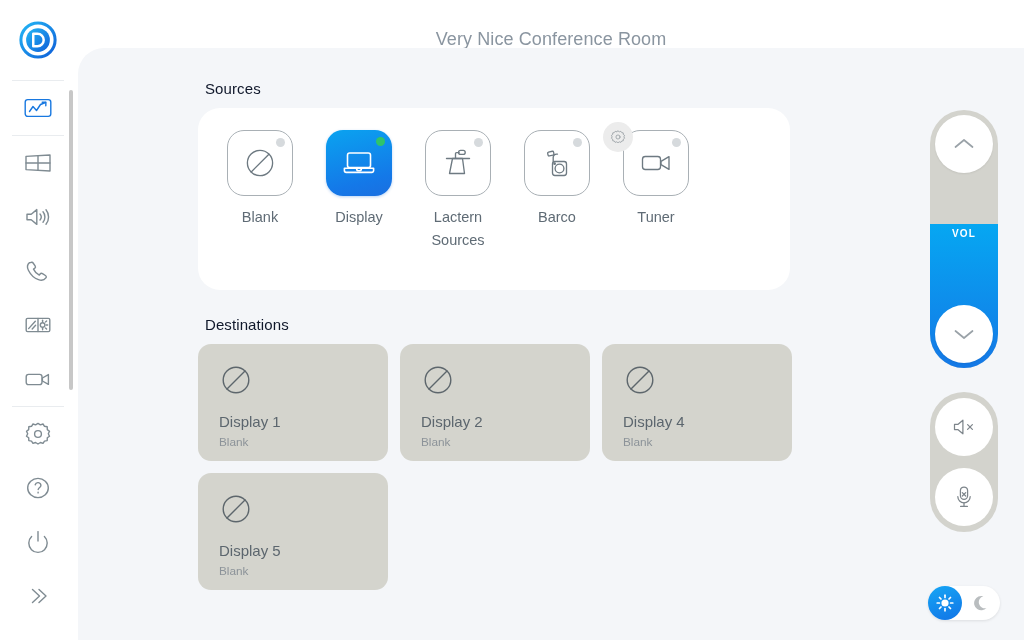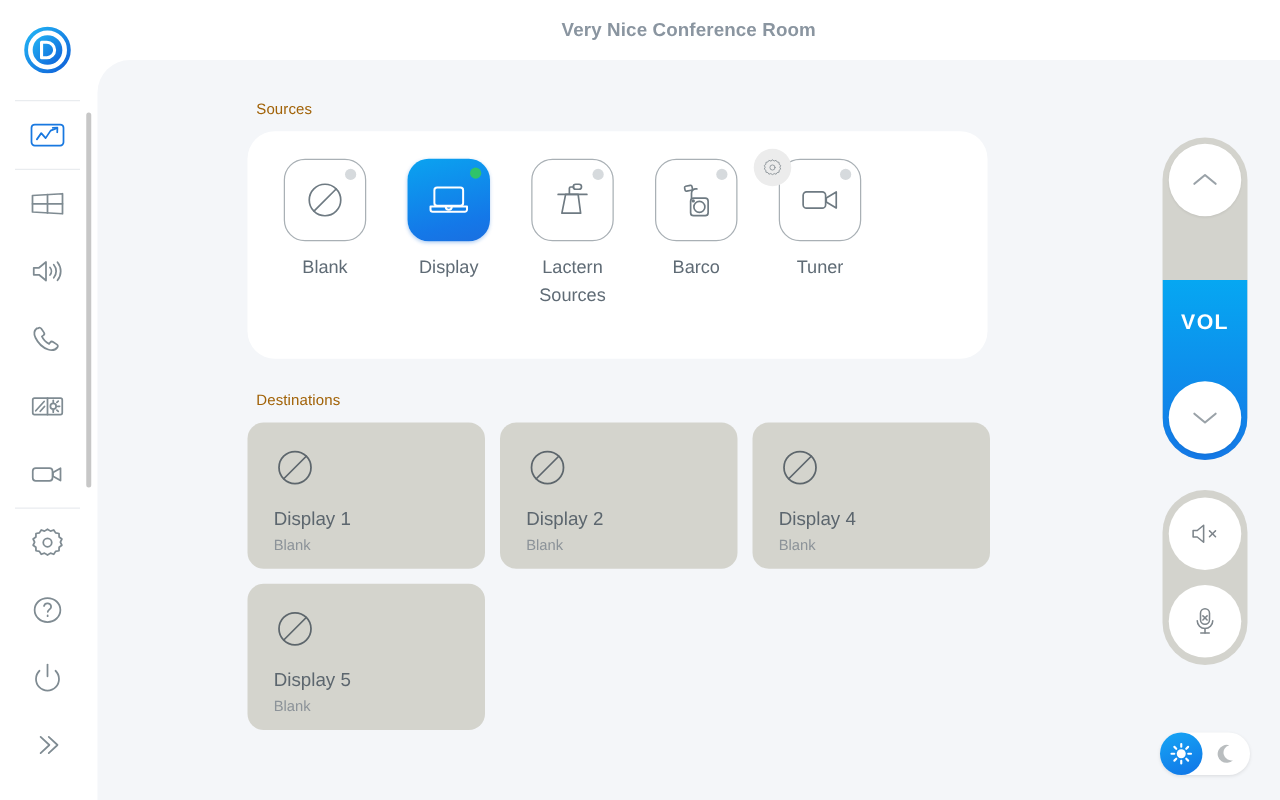--- a/index.html
+++ b/index.html
@@ -35,29 +35,29 @@
     background: #c7c7c7; border-radius: 2px;
   }
 
   
   #main {
     position: absolute; left: 78px; top: 48px; width: 946px; height: 592px;
     background: #f4f6f9;
     border-top-left-radius: 26px;
   }
   #header-title {
-    position: absolute; left: 78px; top: 0; width: 946px; height: 48px;
-    display: flex; align-items: center; justify-content: center;
-    font-size: 15px; color: #8a95a0; letter-spacing: .1px; font-weight: bold;
+    position: absolute; left: 78px; top: 15px; width: 946px; height: 48px;
+    display: flex; align-items: center; justify-content: center;
+    font-size: 18px; color: #8a95a0; letter-spacing: .1px;
   }
 
   
   #content { position: absolute; left: 120px; top: 32px; width: 670px; }
   .section-label {
-    font-size: 12px; color: #a16207; margin-left: 7px; margin-bottom: 11px;
+    font-size: 15px; color: #0f172a; margin-left: 7px; margin-bottom: 11px;
     letter-spacing: .1px;
   }
 
   
   #sources-panel {
     width: 592px; height: 182px;
     background: #ffffff; border-radius: 22px;
     overflow: hidden; position: relative;
   }
   #sources-row {
@@ -140,22 +140,22 @@
     position: absolute; left: 5px; width: 58px; height: 58px;
     border-radius: 50%; background: #ffffff;
     display: flex; align-items: center; justify-content: center;
     cursor: pointer; box-shadow: 0 1px 2px rgba(0,0,0,.07);
   }
   #vol-up { top: 5px; }
   #vol-down { bottom: 5px; }
   .chev { fill: none; stroke: #9aa2a8; stroke-width: 1.7; stroke-linecap: round; stroke-linejoin: round; }
   #vol-text {
     position: absolute; left: 0; top: 118px; width: 68px;
-    text-align: center; color: #ffffff; font-size: 17px;
-    font-weight: bold; letter-spacing: 1.1px; margin-top: 20px;
+    text-align: center; color: #ffffff; font-size: 10px;
+    font-weight: bold; letter-spacing: 1.1px;
   }
 
   
   #mute-rail {
     position: absolute; left: 930px; top: 392px;
     width: 68px; height: 140px;
     border-radius: 34px; background: #d3d3cd;
   }
   .mute-btn {
     position: absolute; left: 5px; width: 58px; height: 58px;

